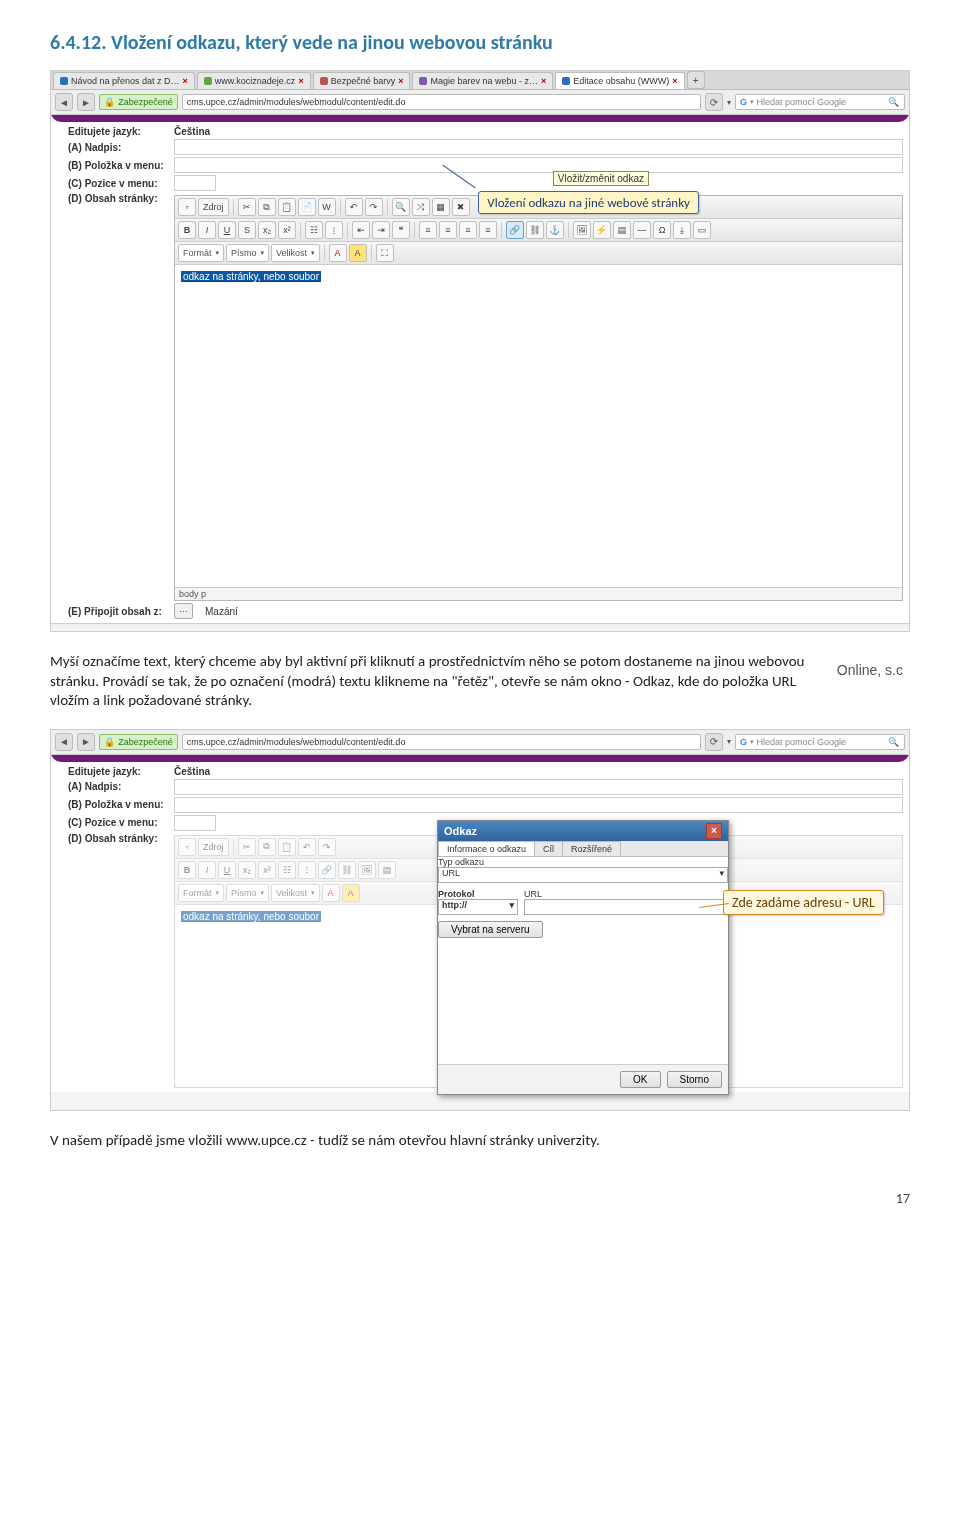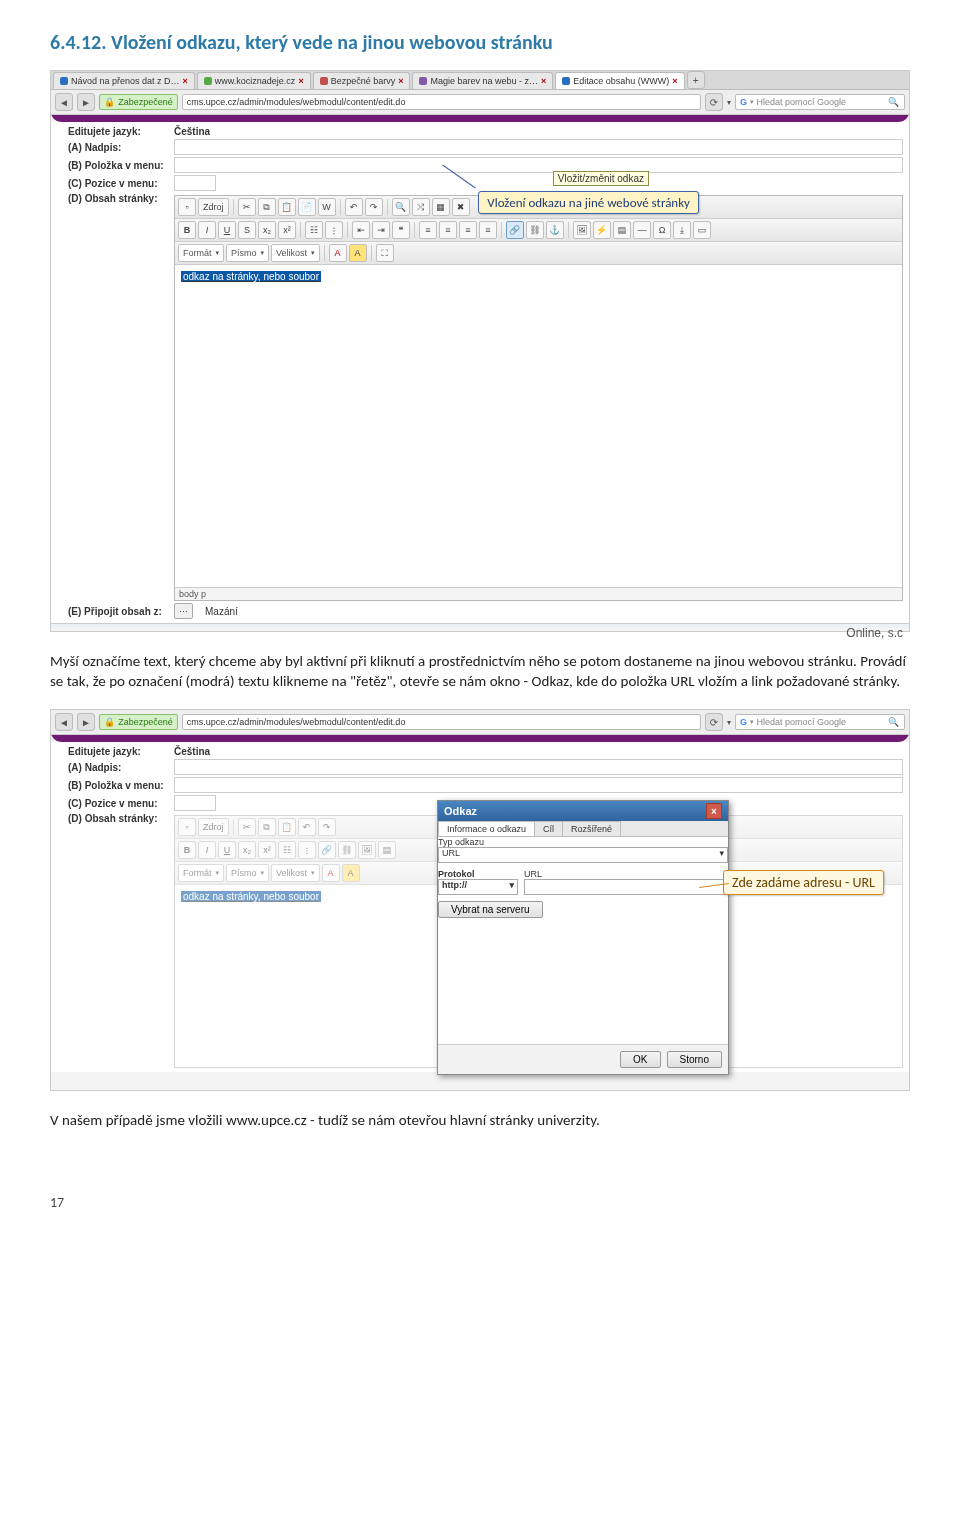--- a/index.html
+++ b/index.html
@@ -313,24 +313,24 @@
     display:flex;
     justify-content:flex-end;
     gap: 6px;
     padding: 6px;
     border-top: 1px solid #ccc;
     background: #f2f2f2;
   }
   .dlg-spacer { height: 120px; }
   p.body-text { font-size: 15px; color: #222; margin: 18px 0; line-height: 1.3; }
   .page-num {
-    text-align: left;
+    text-align: right;
     font-size: 14px;
     color: #444;
-    margin-top: 63px;
+    margin-top: 40px;
   }
   .dim-row { opacity: .55; }
 </style>
 </head>
 <body>
 
 <h1 class="section">6.4.12. Vložení odkazu, který vede na jinou webovou stránku</h1>
 
 <div class="screenshot" style="height:560px;">
   <div class="browser-top">
@@ -487,21 +487,21 @@
         <div class="cke-status">body p</div>
       </div>
     </div>
     <div class="form-row">
       <span class="form-label">(E) Připojit obsah z:</span>
       <span class="btn-tiny">…</span>
       <span style="margin-left:6px">Mazání</span>
     </div>
   </div>
   <div class="editor-footer">
-    <span style="float:right;font-size:12px;color:#555;">Online, s.c</span>
+    <span style="float:right;font-size:14px;color:#555;margin-top:36px;">Online, s.c</span>
   </div>
 
   <div class="callout" style="right:210px; top:120px;">Vložení odkazu na jiné webové stránky</div>
   <div class="callout-line" style="right:430px; top:105px; width:40px; transform:rotate(35deg);"></div>
 </div>
 
 <p class="body-text">Myší označíme text, který chceme aby byl aktivní při kliknutí a prostřednictvím něho se potom dostaneme na jinou webovou stránku. Provádí se tak, že po označení (modrá) textu klikneme na "řetěz", otevře se nám okno - Odkaz, kde do položka URL vložím a link požadované stránky.</p>
 
 <div class="screenshot" style="height:380px;">
   <div class="browser-top">

